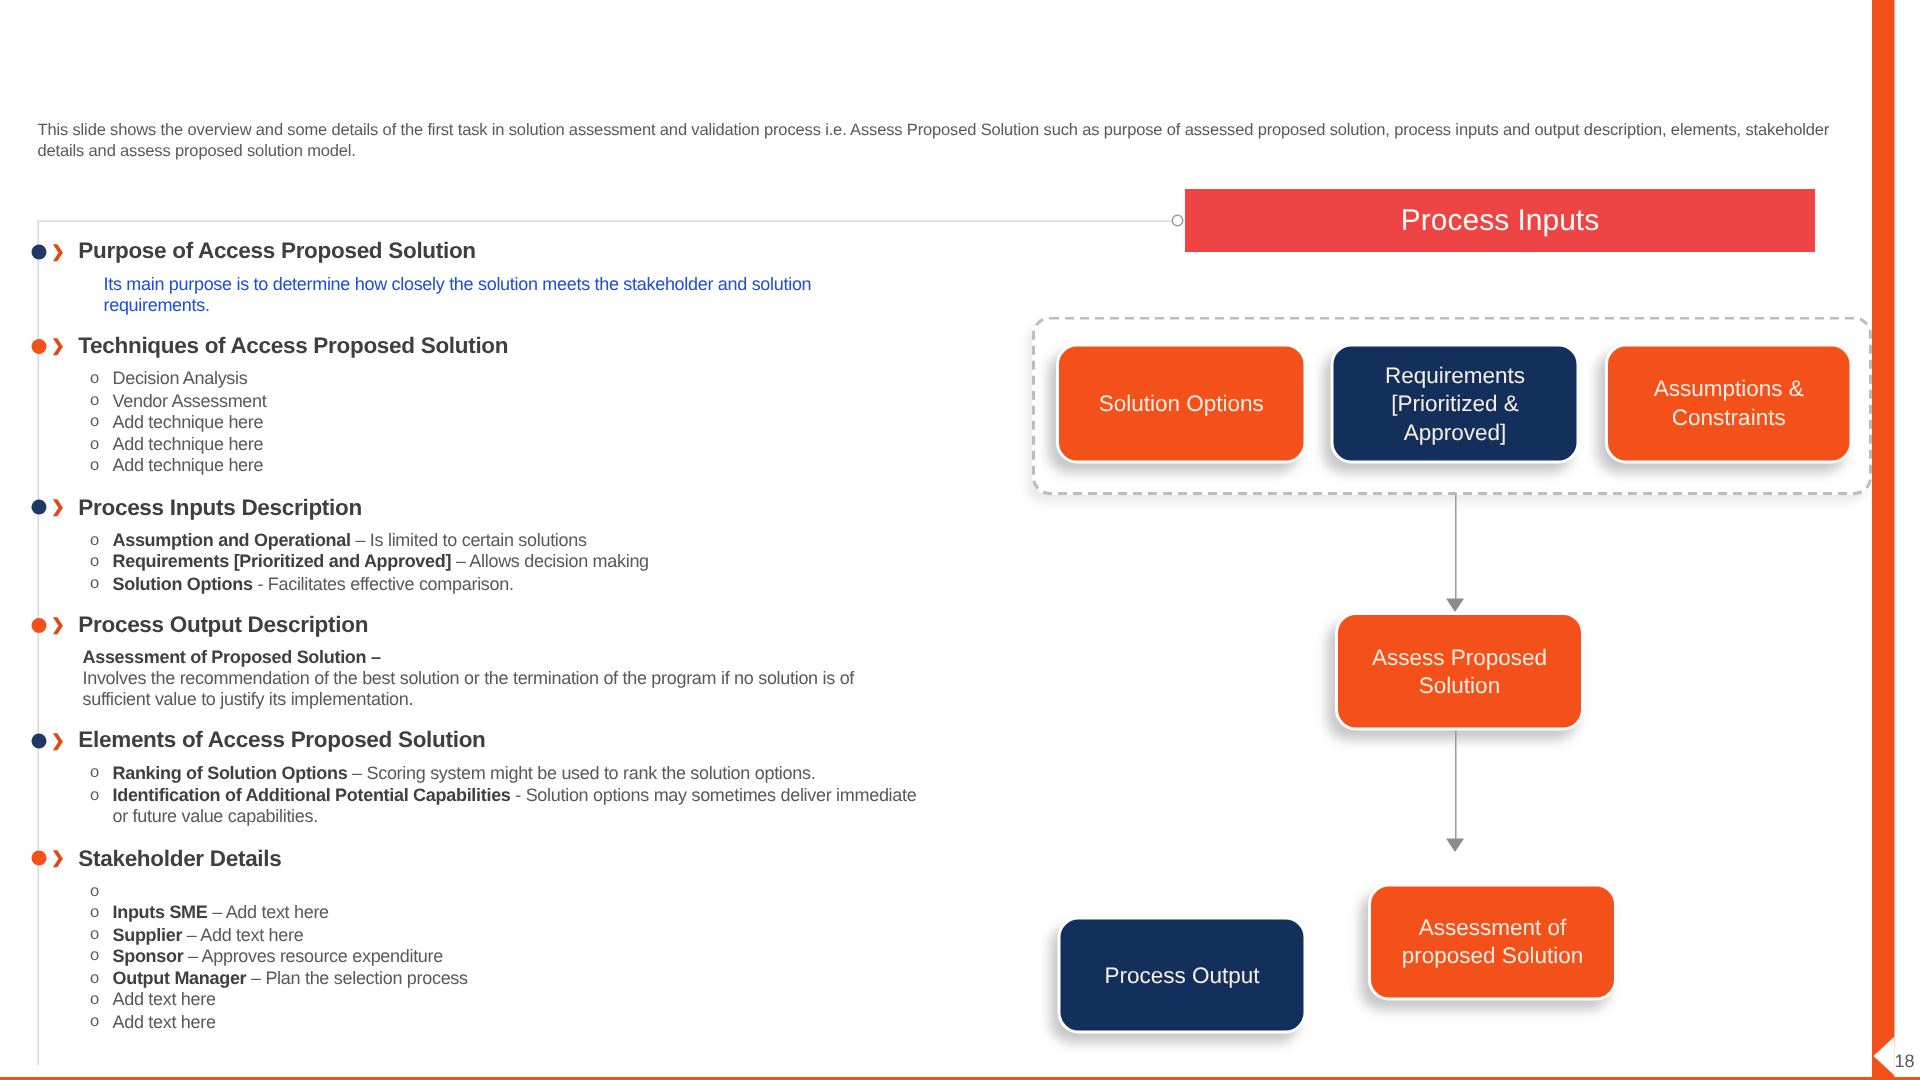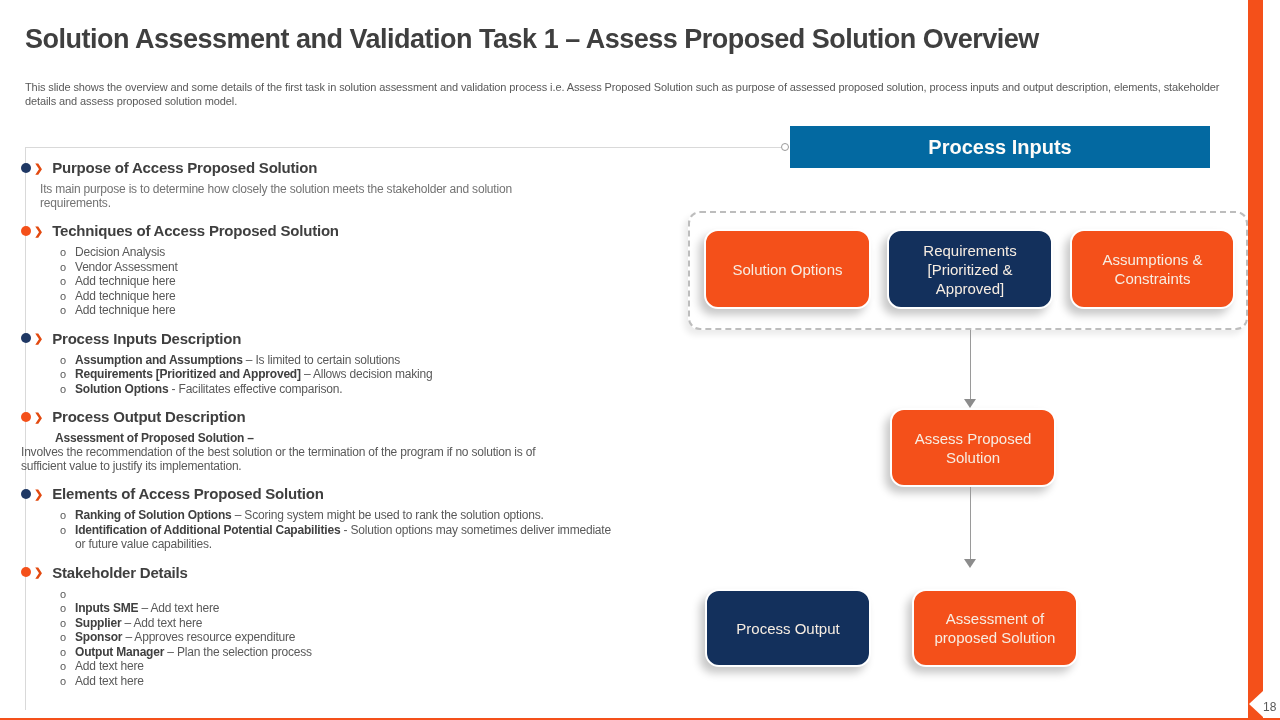--- a/index.html
+++ b/index.html
@@ -15,55 +15,55 @@
 
   
   .left-col { position:absolute; left:21px; top:159px; width:640px; }
   .section { margin-bottom:12px; }
   .sec-head { display:flex; align-items:center; margin-bottom:6px; }
   .bullet { width:10px; height:10px; border-radius:50%; flex:0 0 10px; }
   .bullet.navy { background:#1f3864; }
   .bullet.orange { background:#f4501a; }
   .chevron { color:#e2490f; font-size:11px; font-weight:bold; margin:0 9px 0 3px; line-height:10px; }
   .sec-title { font-size:15px; font-weight:bold; color:#3f3f3f; letter-spacing:-0.2px; }
-  .para { margin-left:19px; max-width:505px; font-size:12px; color:#737373;
+  .para { margin-left:48px; max-width:505px; font-size:12px; color:#1d4ed8;
           line-height:14px; letter-spacing:-0.2px; }
   .lead { margin-left:34px; font-size:12px; font-weight:bold; color:#404040;
           line-height:14px; letter-spacing:-0.2px; }
-  .lead-para { max-width:540px; font-size:12px; color:#595959;
+  .lead-para { margin-left:34px; max-width:540px; font-size:12px; color:#595959;
                line-height:14px; letter-spacing:-0.2px; }
   .items { margin-left:39px; max-width:560px; }
   .item { display:flex; font-size:12px; color:#595959; line-height:14.5px; letter-spacing:-0.2px; }
   .item .marker { flex:0 0 15px; font-size:11px; color:#595959; }
   .item .bold { font-weight:bold; color:#404040; }
 
   
   .guide-h { position:absolute; left:25px; top:147px; width:756px; height:1px; background:#d9d9d9; }
   .guide-v { position:absolute; left:25px; top:147px; width:1px; height:563px; background:#d9d9d9; }
   .guide-dot { position:absolute; left:781px; top:143px; width:8px; height:8px;
                border:1px solid #9a9a9a; border-radius:50%; background:#fff; }
 
   
   .pi-header { position:absolute; left:790px; top:126px; width:420px; height:42px;
-               background:#0369a1; color:#fdfcf9; font-size:20px; font-weight:bold;
+               background:#ef4444; color:#fdfcf9; font-size:20px; font-weight:normal;
                text-align:center; line-height:42px; }
   .dashed-box { position:absolute; left:688px; top:211px; width:560px; height:119px;
                 border:2px dashed #bdbdbd; border-radius:12px; background:#fff;
                 box-shadow:-4px 5px 6px rgba(0,0,0,0.08); }
   .box { position:absolute; display:flex; align-items:center; justify-content:center;
          text-align:center; border-radius:14px; border:2px solid #ffffff;
          box-shadow:-5px 6px 8px rgba(0,0,0,0.22); color:#f7ede2;
          font-size:15px; line-height:19px; padding:4px 12px; }
   .box.orange { background:#f4501a; }
   .box.navy   { background:#13305c; }
   .b-sol   { left:704px; top:229px; width:167px; height:80px; }
   .b-req   { left:887px; top:229px; width:166px; height:80px; }
   .b-ass   { left:1070px; top:229px; width:165px; height:80px; }
   .b-assess{ left:890px; top:408px; width:166px; height:79px; }
-  .b-pout  { left:705px; top:589px; width:166px; height:78px; }
+  .b-pout  { left:705px; top:611px; width:166px; height:78px; }
   .b-aps   { left:912px; top:589px; width:166px; height:78px; }
 
   .flow-line { position:absolute; width:1px; background:#9a9a9a; }
   .fl-1 { left:970px; top:330px; height:70px; }
   .fl-2 { left:970px; top:487px; height:73px; }
   .arrowhead { position:absolute; width:0; height:0;
                border-left:6px solid transparent; border-right:6px solid transparent;
                border-top:9px solid #8c8c8c; }
   .ah-1 { left:964px; top:399px; }
   .ah-2 { left:964px; top:559px; }
@@ -75,21 +75,20 @@
                border-right:14px solid #ffffff; }
   .page-num { position:absolute; left:1263px; top:697px; width:17px; text-align:left;
               font-size:12px; color:#595959; background:#fff; height:22px; line-height:20px; }
   .bottom-line { position:absolute; left:0; top:718px; width:1280px; height:2px; background:#f4501a; }
 </style>
 </head>
 <body>
 
 <div class="slide">
 
-  <div class="title">Solution Assessment and Validation Task 1 – Assess Proposed Solution Overview</div>
   <div class="subtitle">This slide shows the overview and some details of the first task in solution assessment and validation process i.e. Assess Proposed Solution such as purpose of assessed proposed solution, process inputs and output description, elements, stakeholder details and assess proposed solution model.</div>
 
   <div class="guide-h"></div>
   <div class="guide-v"></div>
   <div class="guide-dot"></div>
 
   <div class="left-col">
       <div class="section">
         <div class="sec-head">
           <span class="bullet navy"></span>
@@ -129,21 +128,21 @@
       </div>
       <div class="section">
         <div class="sec-head">
           <span class="bullet navy"></span>
           <span class="chevron">❯</span>
           <span class="sec-title">Process Inputs Description</span>
         </div>
         <div class="items">
           <div class="item">
             <span class="marker">o</span>
-            <span><span class="bold">Assumption and Assumptions</span><span> – Is limited to certain solutions</span></span>
+            <span><span class="bold">Assumption and Operational</span><span> – Is limited to certain solutions</span></span>
           </div>
           <div class="item">
             <span class="marker">o</span>
             <span><span class="bold">Requirements [Prioritized and Approved]</span><span> – Allows decision making</span></span>
           </div>
           <div class="item">
             <span class="marker">o</span>
             <span><span class="bold">Solution Options</span><span> - Facilitates effective comparison.</span></span>
           </div>
         </div>

